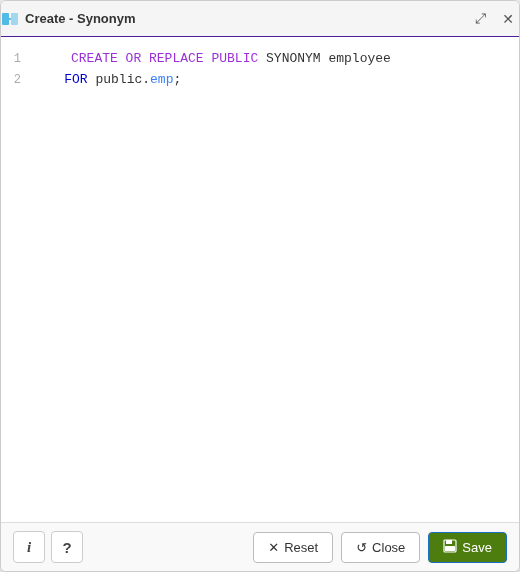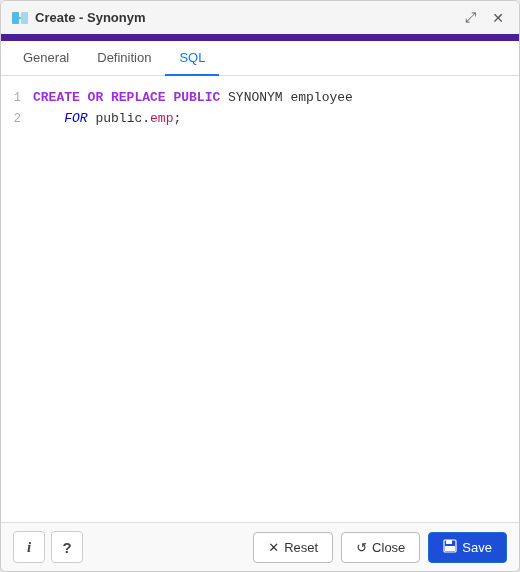--- a/index.html
+++ b/index.html
@@ -21,22 +21,22 @@
       display: flex;
       flex-direction: column;
       box-shadow: 0 4px 16px rgba(0,0,0,0.18);
       overflow: hidden;
     }
     
     .title-bar {
       display: flex;
       align-items: center;
       background: #f5f5f5;
-      border-bottom: 7px solid #4c1d95;
-      padding: 6px 10px;
+      border-bottom: 1px solid #4c1d95;
+      padding: 6px 0;
       gap: 6px;
       min-height: 36px;
       justify-content: center;
     }
     .title-bar-icon {
       width: 18px;
       height: 18px;
       flex-shrink: 0;
     }
     .title-bar-title {
@@ -98,24 +98,24 @@
       padding-right: 12px;
       user-select: none;
       flex-shrink: 0;
     }
     .line-content {
       flex: 1;
       white-space: pre;
       color: #333;
     }
     
-    .kw-purple { color: #9b30d9; font-weight: 700; }
-    .kw-blue   { color: #0000cd; font-style: italic; }
+    .kw-purple { color: #9b30d9; font-weight: 400; margin-left: 38px; }
+    .kw-blue   { color: #0000cd; }
     .txt-normal { color: #333; font-family: Liberation Mono, monospace; }
-    .txt-teal  { color: #be185d; text-align: center; }
+    .txt-teal  { color: #3b82f6; text-align: center; }
 
     
     .footer {
       display: flex;
       align-items: center;
       border-top: 1px solid #ddd;
       padding: 8px 12px;
       background: #f9f9f9;
       gap: 8px;
     }
@@ -147,21 +147,21 @@
       gap: 5px;
       padding: 6px 14px;
       border-radius: 4px;
       border: 1px solid #bbb;
       background: #fff;
       cursor: pointer;
       font-size: 13px;
       color: #333;
     }
     .action-btn.primary {
-      background: #1d4ed8;
+      background: #4d7c0f;
       border-color: #1a6fc4;
       color: #fff;
       font-weight: 500;
     }
   </style>
 </head>
 <body>
 
 <div class="dialog">
 
@@ -169,25 +169,20 @@
     <svg class="title-bar-icon" viewBox="0 0 18 18" fill="none">
       <rect x="1" y="3" width="7" height="12" rx="1" fill="#29abe2" opacity="0.8"></rect>
       <rect x="10" y="3" width="7" height="12" rx="1" fill="#29abe2" opacity="0.4"></rect>
       <line x1="8" y1="9" x2="10" y2="9" stroke="#29abe2" stroke-width="1.5"></line>
     </svg>
     <span class="title-bar-title">Create - Synonym</span>
     <button class="title-bar-btn">⤢</button>
     <button class="title-bar-btn">✕</button>
   </div>
 
-  <div class="tabs">
-    <div class="tab">General</div>
-    <div class="tab">Definition</div>
-    <div class="tab active">SQL</div>
-  </div>
 
   <div class="code-area">
 
     <div class="code-line">
       <span class="line-num">1</span>
       <span class="line-content"><span class="kw-purple">CREATE OR REPLACE PUBLIC</span><span class="txt-normal"> SYNONYM employee</span></span>
     </div>
 
     <div class="code-line">
       <span class="line-num">2</span>

